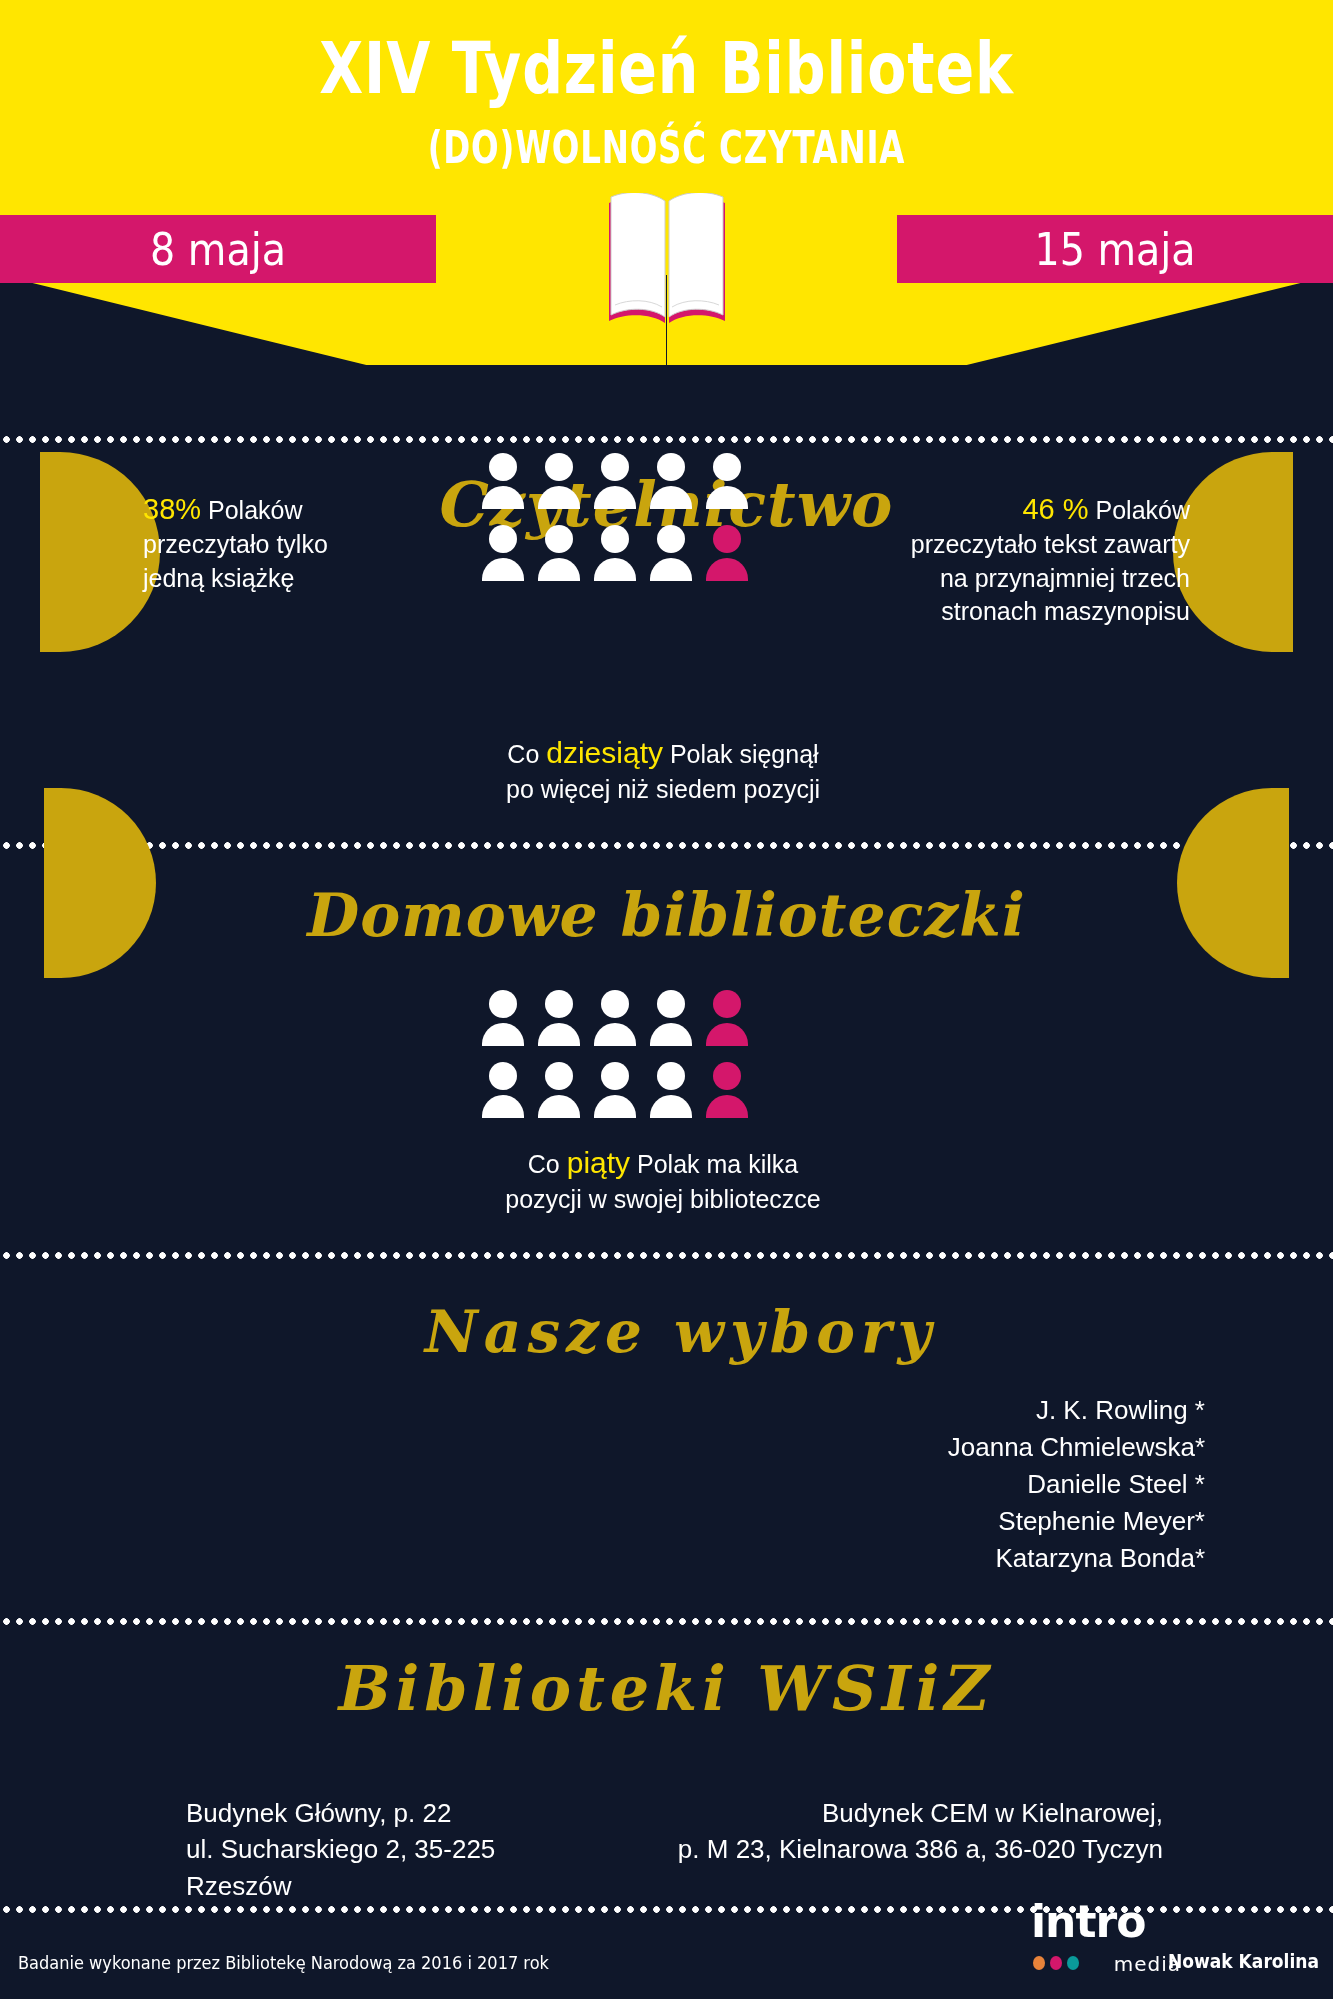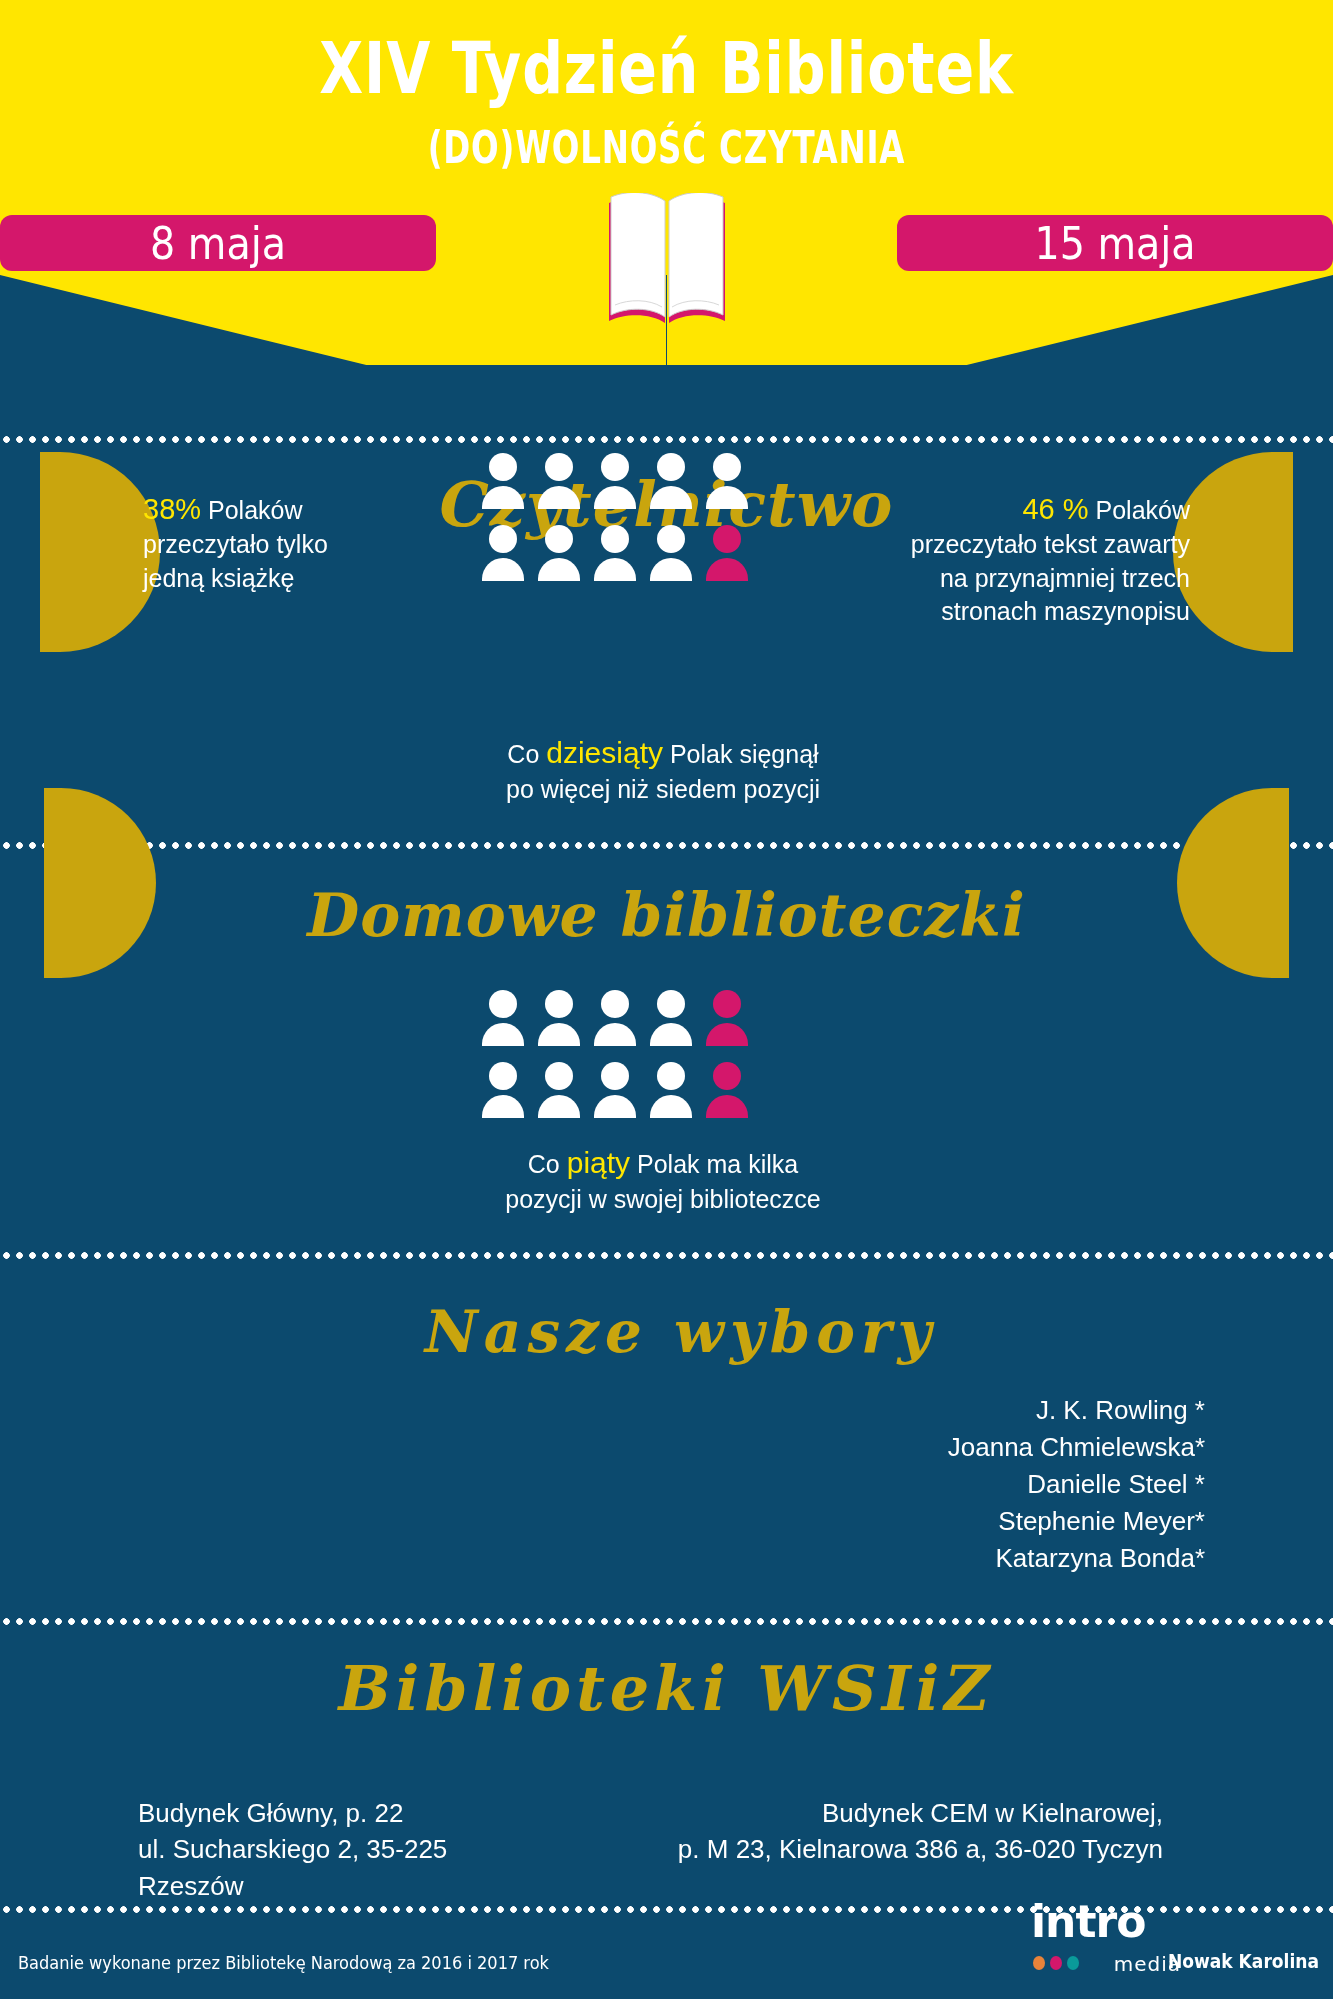--- a/index.html
+++ b/index.html
@@ -2,21 +2,21 @@
 <html><head>
 <meta charset="utf-8">
 <style>
   * { box-sizing: border-box; margin: 0; padding: 0; }
   html, body {
     width: 1333px; height: 1999px;
     background: #0a7575;
     font-family: "Liberation Sans", sans-serif;
     overflow: hidden;
   }
-  .page { position: relative; width: 1333px; height: 1999px; background: #0c4a6e; }
+  .page { position: relative; width: 1333px; height: 1999px; background: #0f172a; }
 
   
   .header-yellow {
     position: absolute; left: 0; top: 0; width: 1333px; height: 275px;
     background: #ffe600;
   }
   
   .wing-left {
     position: absolute; left: 0; top: 275px; width: 666px; height: 90px;
     background: #ffe600;
@@ -40,26 +40,26 @@
   .title-sub {
     position: absolute; left: 0; top: 122px; width: 1333px;
     text-align: center;
     font-family: "DejaVu Sans Condensed", "Liberation Sans Narrow", "Liberation Sans", sans-serif;
     font-weight: bold;
     font-size: 44px; letter-spacing: 1px;
     color: #ffffff;
     transform: scaleX(0.82);
   }
   .date-badge {
-    position: absolute; top: 215px; height: 56px;
+    position: absolute; top: 215px; height: 68px;
     background: #d4176b;
     display: flex; align-items: center; justify-content: center;
     color: #ffffff;
     font-family: "DejaVu Sans Condensed", "Liberation Sans Narrow", "Liberation Sans", sans-serif;
-    font-size: 44px; font-weight: normal; border-radius: 12px;
+    font-size: 44px; font-weight: normal;
   }
   .date-left  { left: 0;  width: 436px; justify-content: center; }
   .date-right { right: 0; width: 436px; justify-content: center; }
 
   
   .book { position: absolute; left: 50%; top: 193px; transform: translateX(-50%); width: 124px; height: 135px; }
 
   
   .divider {
     position: absolute; left: 0; width: 1333px; height: 7px;
@@ -131,20 +131,21 @@
   }
   .list-left  { text-align: left; }
   .list-right { text-align: right; }
 
   
   .address {
     position: absolute; color: #ffffff;
     font-family: "Liberation Sans", sans-serif;
     font-size: 26px; line-height: 1.4;
     white-space: pre-line;
+    margin-left: 48px;
   }
   .addr-left  { text-align: left; }
   .addr-right { text-align: right; }
 
   
   .footnote {
     position: absolute; left: 18px; top: 1952px;
     color: #ffffff;
     font-family: "DejaVu Sans Condensed", "Liberation Sans Narrow", "Liberation Sans", sans-serif;
     font-size: 18px; font-weight: normal;

